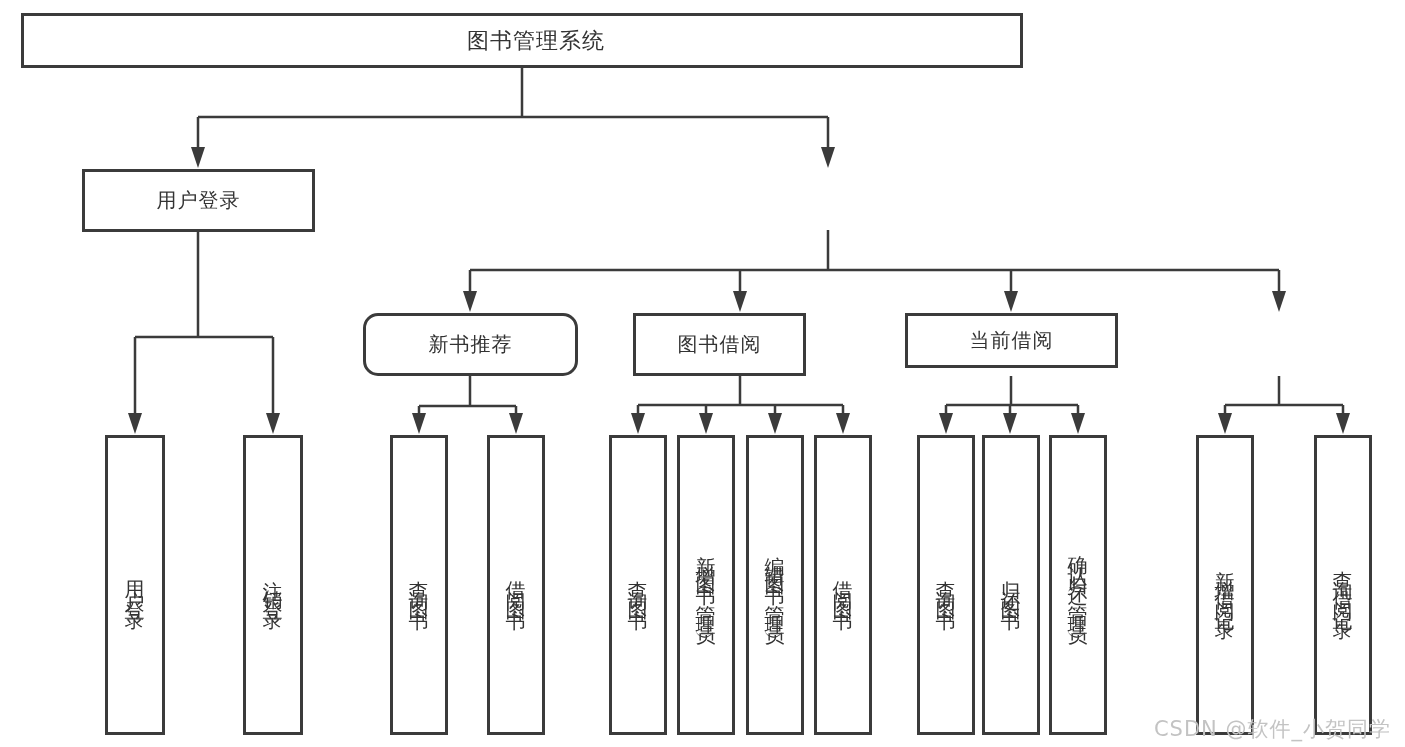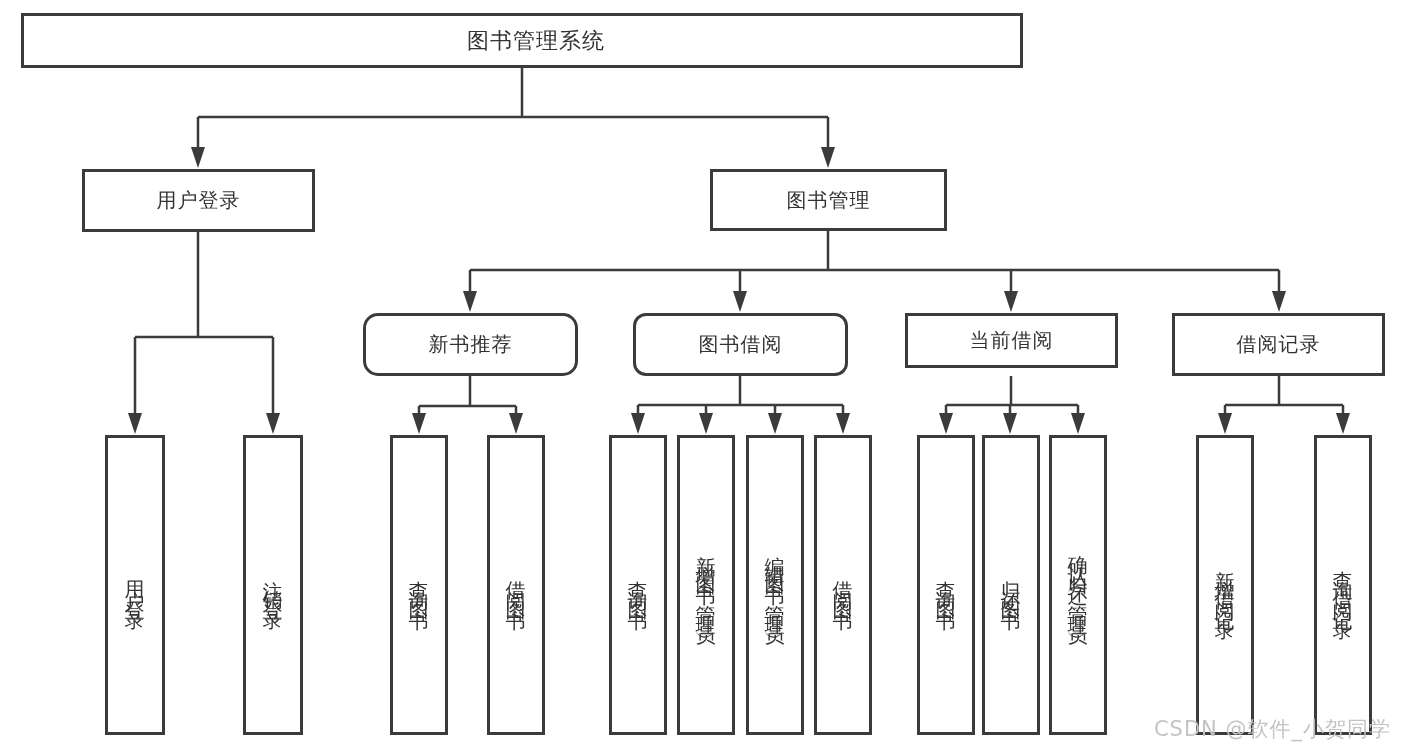--- a/index.html
+++ b/index.html
@@ -91,35 +91,29 @@
     </g>
   </svg>
 
   <div class="node root" style="left:21px; top:13px; width:1002px; height:55px;padding-left:28px;">
     <span>图书管理系统</span>
   </div>
 
   <div class="node h" style="left:82px; top:169px; width:233px; height:63px;">
     <span>用户登录</span>
   </div>
-  <div class="node h" style="left:710px; top:169px; width:237px; height:62px;">
-    <span>图书管理</span>
-  </div>
 
   <div class="node h" style="left:363px; top:313px; width:215px; height:63px;border-radius:15px;">
     <span>新书推荐</span>
   </div>
-  <div class="node h" style="left:633px; top:313px; width:215px; height:63px;border-radius:13px;">
+  <div class="node h" style="left:633px; top:313px; width:173px; height:63px;">
     <span>图书借阅</span>
   </div>
   <div class="node h" style="left:905px; top:313px; width:213px; height:55px;">
     <span>当前借阅</span>
-  </div>
-  <div class="node h" style="left:1172px; top:313px; width:213px; height:63px;">
-    <span>借阅记录</span>
   </div>
 
   <div class="node leaf" style="left:105px; top:435px; width:60px; height:300px;">
     <span class="vtext">用户登录</span>
   </div>
   <div class="node leaf" style="left:243px; top:435px; width:60px; height:300px;">
     <span class="vtext">注销登录</span>
   </div>
 
   <div class="node leaf" style="left:390px; top:435px; width:58px; height:300px;">

